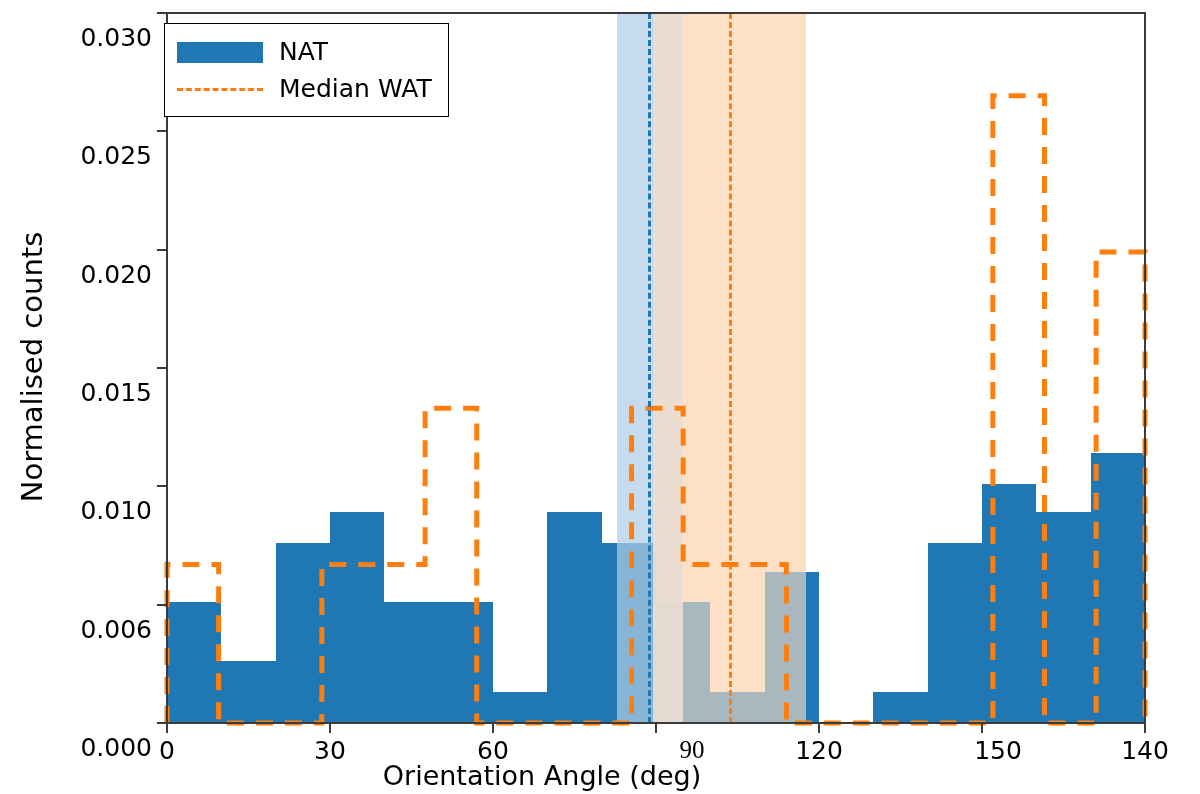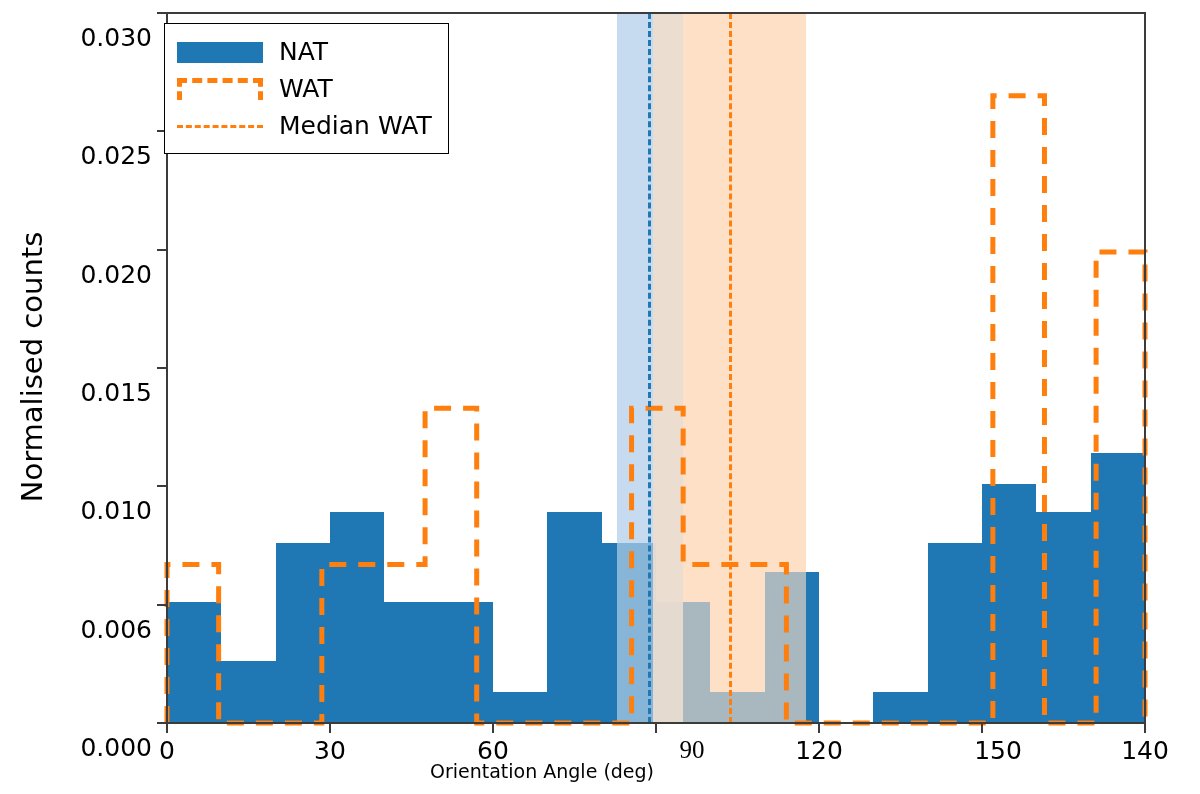--- a/index.html
+++ b/index.html
@@ -14,21 +14,21 @@
   #spine-right{position:absolute;left:1144px;top:13px;width:2px;height:711px;background:#3b3b3b;}
 
   .ytick-line{position:absolute;left:157px;width:10px;height:2px;background:#3b3b3b;}
   .ytick-label{position:absolute;right:1048px;text-align:right;font-size:25px;color:#000;
                 transform:translateY(-50%);white-space:nowrap;margin-top:24px;}
   .xtick-line{position:absolute;top:723px;width:2px;height:10px;background:#3b3b3b;}
   .xtick-label{position:absolute;top:736px;font-size:25px;color:#000;transform:translateX(-50%);white-space:nowrap;}
 
   #ylabel{position:absolute;left:-268px;top:350px;width:600px;text-align:center;font-size:29px;color:#000;
           transform:rotate(-90deg);transform-origin:center center;}
-  #xlabel{position:absolute;left:0;top:760px;width:1084px;text-align:center;font-size:19px;color:#000;}
+  #xlabel{position:absolute;left:0;top:760px;width:1084px;text-align:center;font-size:27px;color:#000;}
 
   
   .layer{position:absolute;left:0;top:0;width:978px;height:710px;}
   .span{position:absolute;top:0;height:710px;}
   .medline{position:absolute;top:0;height:710px;width:0;}
   .natbar{position:absolute;bottom:0;background:#1f77b4;}
   svg.watline{position:absolute;left:0;top:0;width:978px;height:710px;overflow:visible;}
 
   
   #legend{position:absolute;left:124px;top:23px;background:#fff;border:1.6px solid #000;
@@ -127,25 +127,19 @@
 
   <div id="legend">
       <div class="leg-row">
         <span class="leg-key">
           <span class="k-fill" style="background: rgb(31, 119, 180);"></span>
         </span>
         <span class="leg-text">NAT</span>
       </div>
       <div class="leg-row">
         <span class="leg-key">
-          <span class="k-wat" style="border-color: rgb(255, 127, 14);"></span>
-        </span>
-        <span class="leg-text">WAT</span>
-      </div>
-      <div class="leg-row">
-        <span class="leg-key">
           <span class="k-dash" style="border-top-color: rgb(255, 127, 14);"></span>
         </span>
         <span class="leg-text">Median WAT</span>
       </div>
     </div>
 
 </div>
 
 </body></html>

